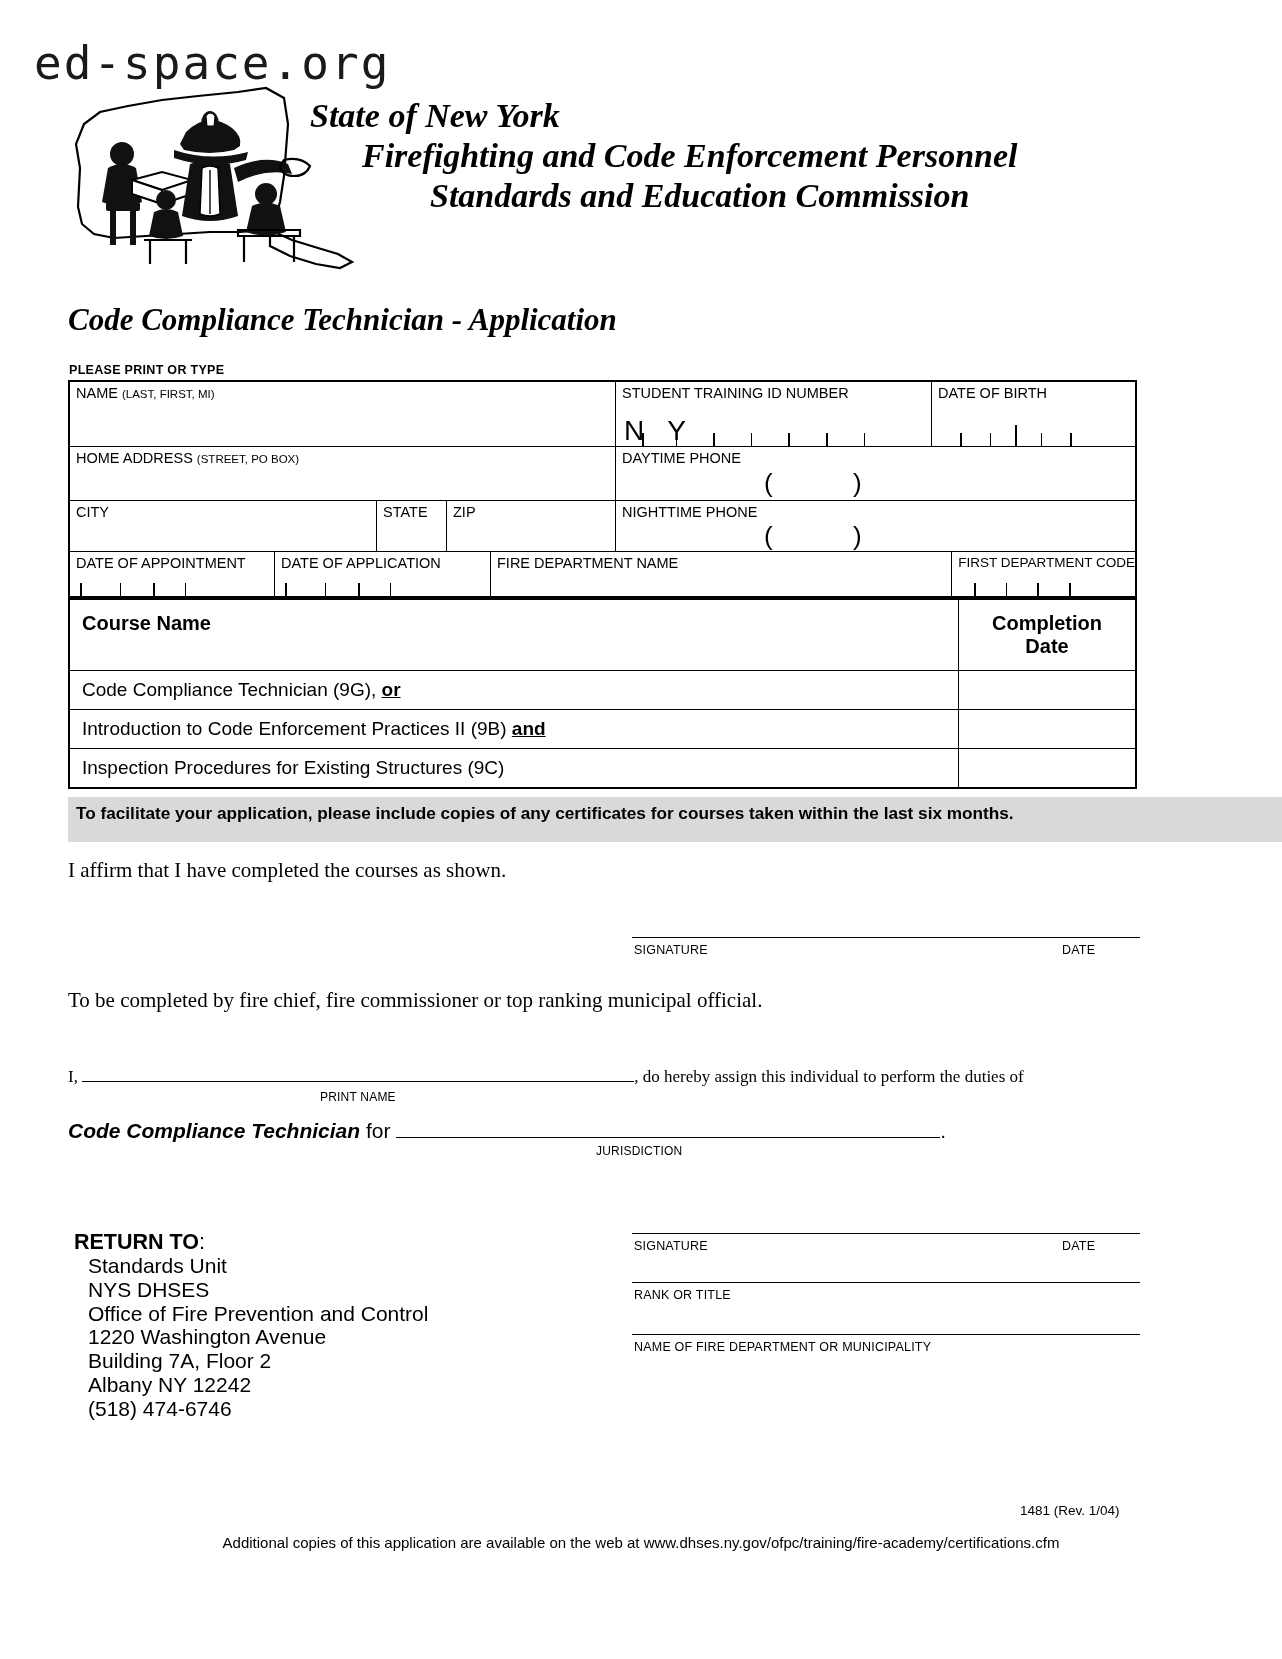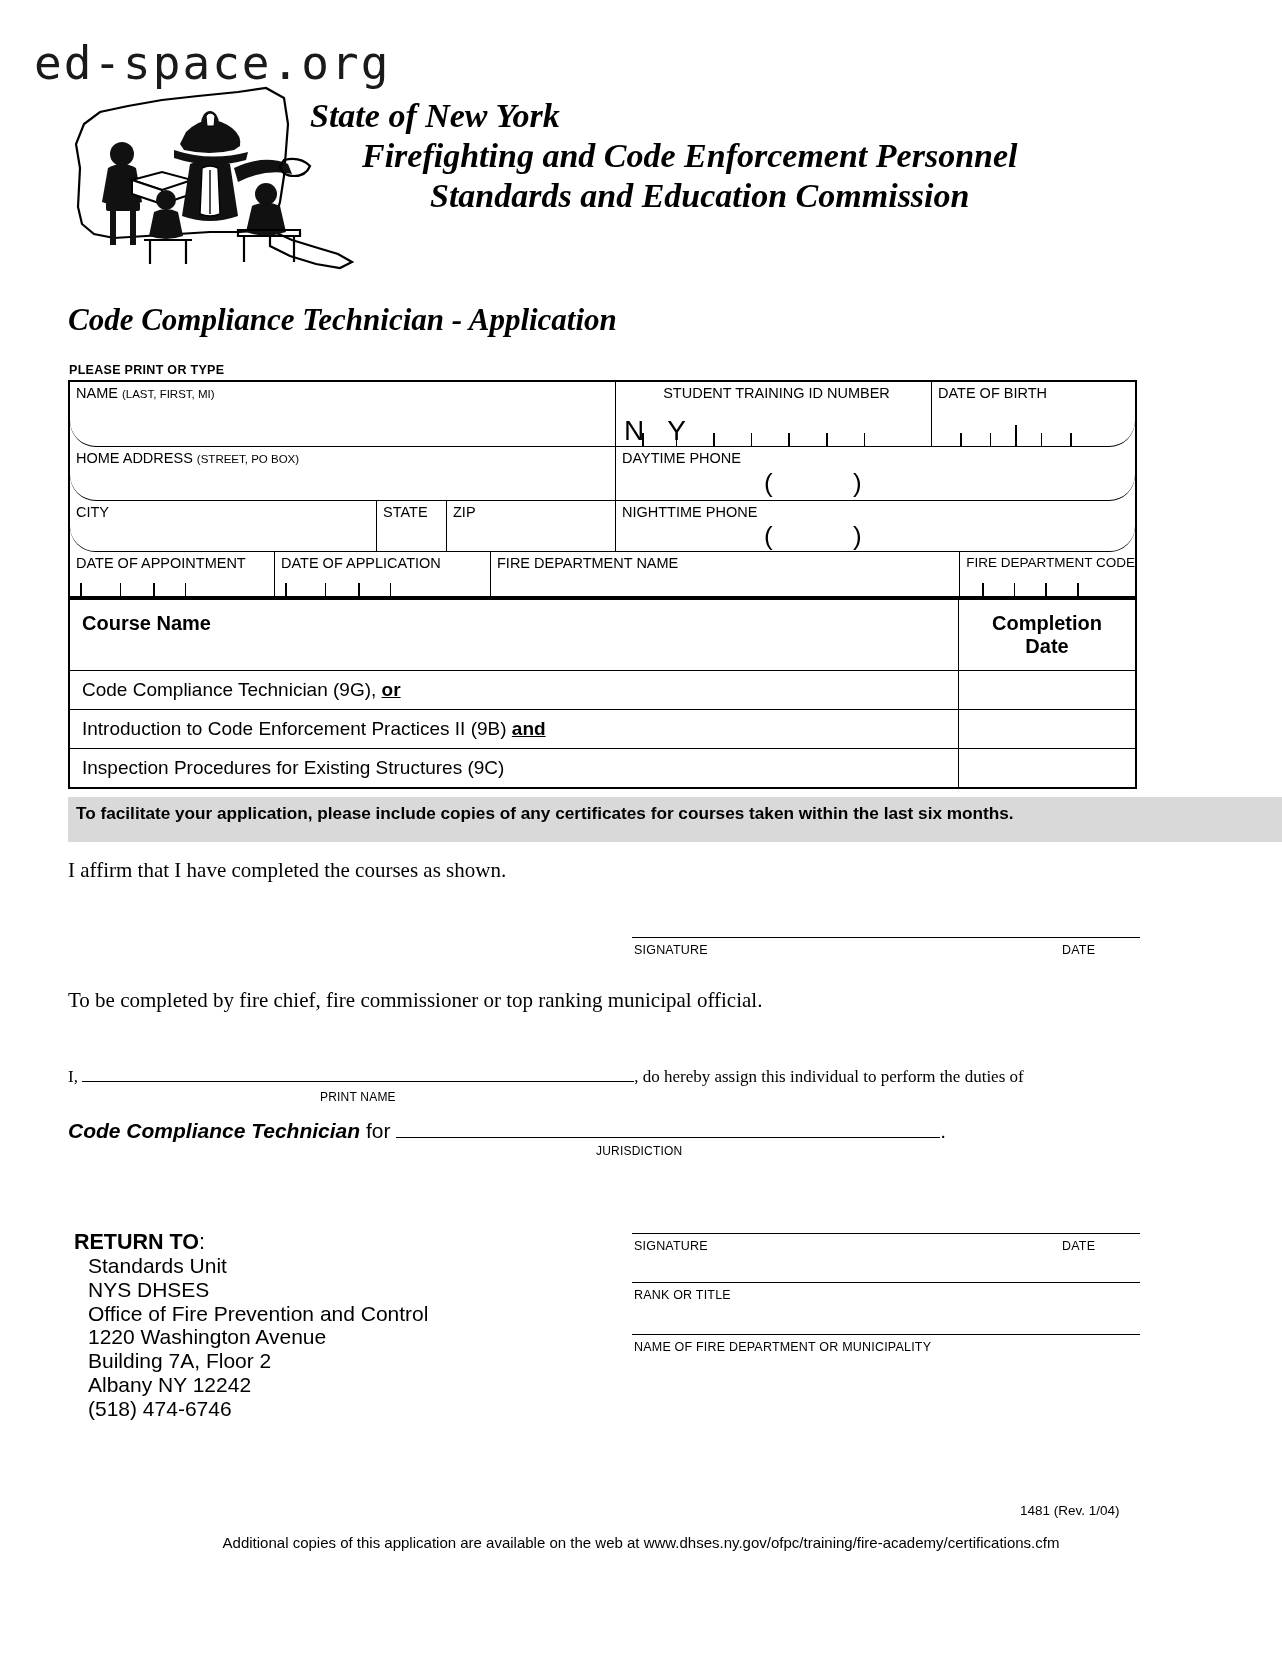--- a/index.html
+++ b/index.html
@@ -87,21 +87,20 @@
     left: 68px;
     top: 380px;
     width: 1069px;
     border: 2px solid #000;
     box-sizing: border-box;
   }
   .frow {
     display: flex;
     border-bottom: 1.5px solid #000;
     box-sizing: border-box;
-    border-radius: 26px;
   }
   .frow:last-child { border-bottom: none; }
   .fcell {
     position: relative;
     box-sizing: border-box;
     border-right: 1.5px solid #000;
     padding: 4px 0 0 6px;
     min-height: 46px;
   }
   .fcell:last-child { border-right: none; }
@@ -356,21 +355,21 @@
   <div class="please-print">PLEASE PRINT OR TYPE</div>
 
   <div class="form-box">
 
     <div class="frow">
       <div class="fcell" style="flex:0 0 546px; min-height:64px;">
         <div class="flabel">
           <span>NAME </span><span class="sm">(LAST, FIRST, MI)</span>
         </div>
       </div>
-      <div class="fcell" style="flex:0 0 316px; min-height:64px;text-align:center;">
+      <div class="fcell" style="flex:0 0 316px; min-height:64px;">
         <div class="flabel">STUDENT TRAINING ID NUMBER</div>
         <div class="ny-prefix">
           <span>N</span><span style="display:inline-block;width:22px"></span><span>Y</span>
         </div>
         <div class="ticks">
           <div style="flex:0 0 26px"></div>
             <div class="tick"></div>
           <div style="flex:0 0 32px"></div>
             <div class="tick"></div>
           <div style="flex:0 0 36px"></div>
@@ -460,21 +459,21 @@
             <div class="tick"></div>
           <div style="flex:0 0 30px"></div>
             <div class="tick"></div>
           <div style="flex:0 0 30px"></div>
         </div>
       </div>
       <div class="fcell" style="flex:1 1 auto; min-height:44px;">
         <div class="flabel">FIRE DEPARTMENT NAME</div>
       </div>
       <div class="fcell" style="flex:0 0 172px; min-height:44px; border-right:none;">
-        <div class="flabel" style="font-size:13.5px;">FIRE DEPARTMENT CODE</div>
+        <div class="flabel" style="font-size:13.5px;">FIRST DEPARTMENT CODE</div>
         <div class="ticks" style="height:19px;">
           <div style="flex:0 0 22px"></div>
             <div class="tick"></div>
           <div style="flex:0 0 30px"></div>
             <div class="tick"></div>
           <div style="flex:0 0 30px"></div>
             <div class="tick"></div>
           <div style="flex:0 0 30px"></div>
             <div class="tick"></div>
           <div style="flex:0 0 24px"></div>

